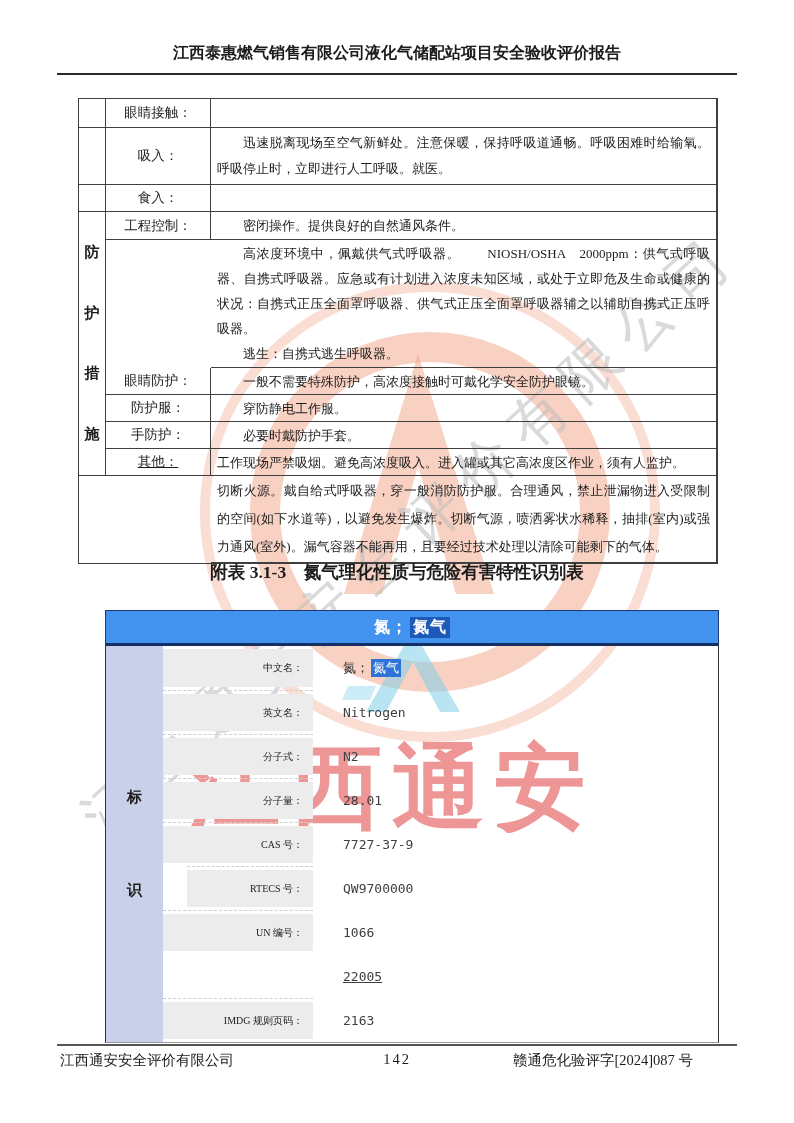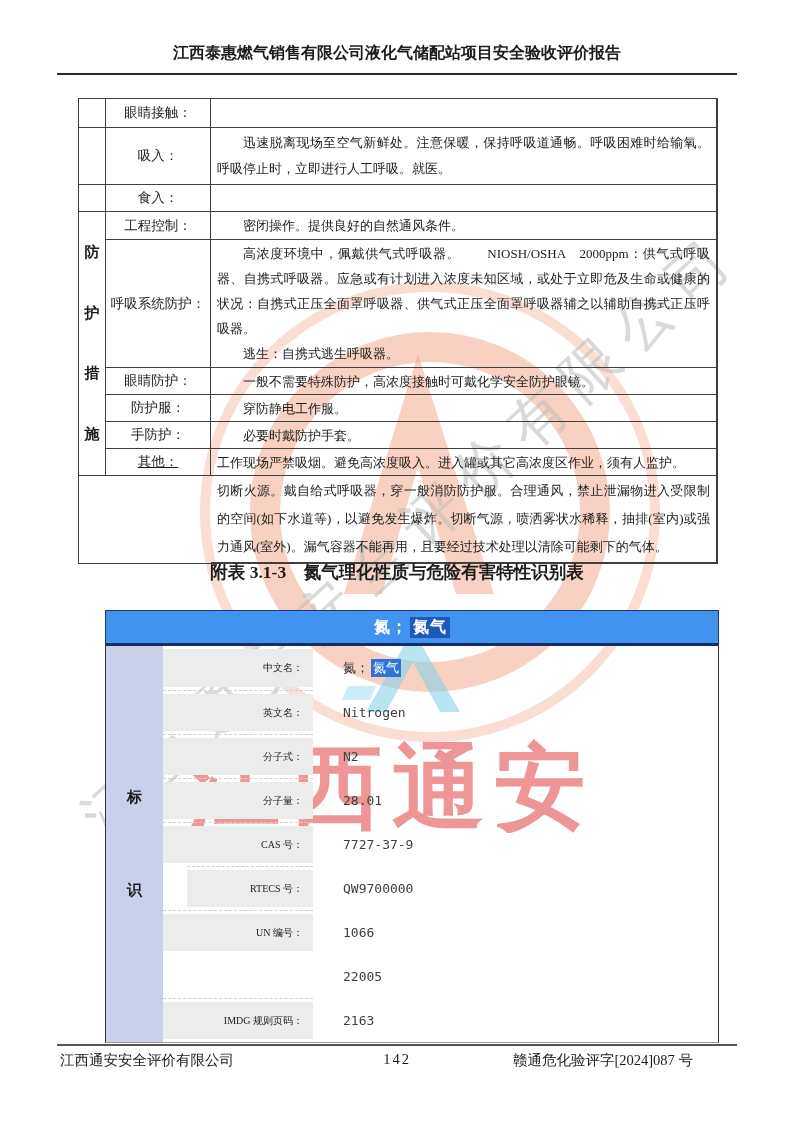--- a/index.html
+++ b/index.html
@@ -104,21 +104,20 @@
       <div class="t1-side" style="grid-area: 4 / 1 / span 6;">
         <span>防</span>
         <span>护</span>
         <span>措</span>
         <span>施</span>
       </div>
       <div class="t1-label" style="grid-area: 4 / 2;">工程控制：</div>
       <div class="t1-content r3" style="grid-area: 4 / 3;">
         <div class="para">密闭操作。提供良好的自然通风条件。</div>
       </div>
-      <div class="t1-label" style="grid-area: 5 / 2;">呼吸系统防护：</div>
       <div class="t1-content r4" style="grid-area: 5 / 3;">
         <div class="para">高浓度环境中，佩戴供气式呼吸器。　　NIOSH/OSHA　2000ppm：供气式呼吸器、自携式呼吸器。应急或有计划进入浓度未知区域，或处于立即危及生命或健康的状况：自携式正压全面罩呼吸器、供气式正压全面罩呼吸器辅之以辅助自携式正压呼吸器。</div>
         <div class="para">逃生：自携式逃生呼吸器。</div>
       </div>
       <div class="t1-label" style="grid-area: 6 / 2;">眼睛防护：</div>
       <div class="t1-content r5" style="grid-area: 6 / 3;">
         <div class="para">一般不需要特殊防护，高浓度接触时可戴化学安全防护眼镜。</div>
       </div>
       <div class="t1-label" style="grid-area: 7 / 2;">防护服：</div>
       <div class="t1-content r6" style="grid-area: 7 / 3;">
@@ -173,21 +172,21 @@
         </div>
         <div class="t2-val" style="grid-area: 5 / 3;">7727-37-9</div>
         <div class="t2-labcell dash" style="grid-area: 6 / 2; margin-left: 24px;">
           <div class="t2-lab">RTECS 号：</div>
         </div>
         <div class="t2-val" style="grid-area: 6 / 3;">QW9700000</div>
         <div class="t2-labcell dash" style="grid-area: 7 / 2;">
           <div class="t2-lab">UN 编号：</div>
         </div>
         <div class="t2-val" style="grid-area: 7 / 3;">1066</div>
-        <div class="t2-val" style="grid-area: 8 / 3;">22005</div>
+        <div class="t2-val" style="grid-area: 8 / 3; text-decoration: underline;">22005</div>
         <div class="t2-labcell dash" style="grid-area: 9 / 2;">
           <div class="t2-lab">IMDG 规则页码：</div>
         </div>
         <div class="t2-val" style="grid-area: 9 / 3;">2163</div>
       </div>
   </div>
 
   <div class="ftr-rule"></div>
   <div class="footer">
     <span class="fl">江西通安安全评价有限公司</span>

